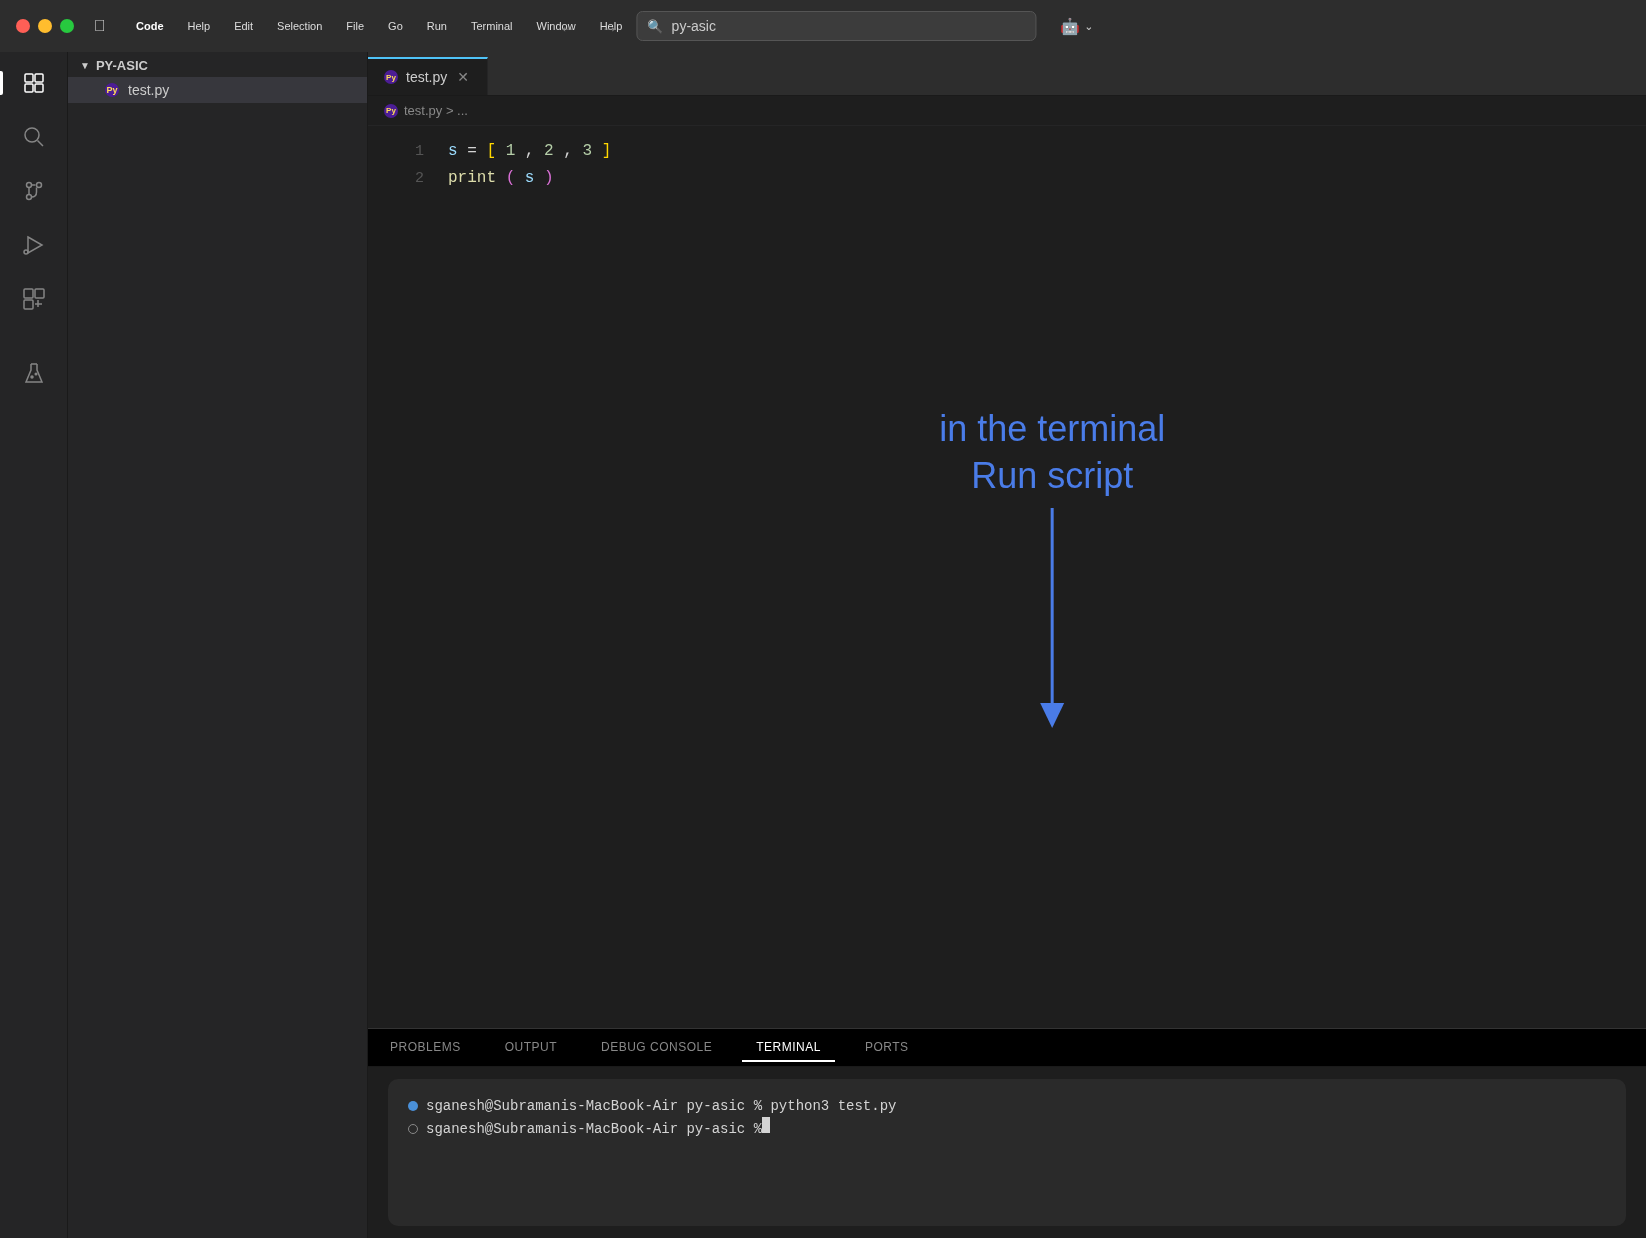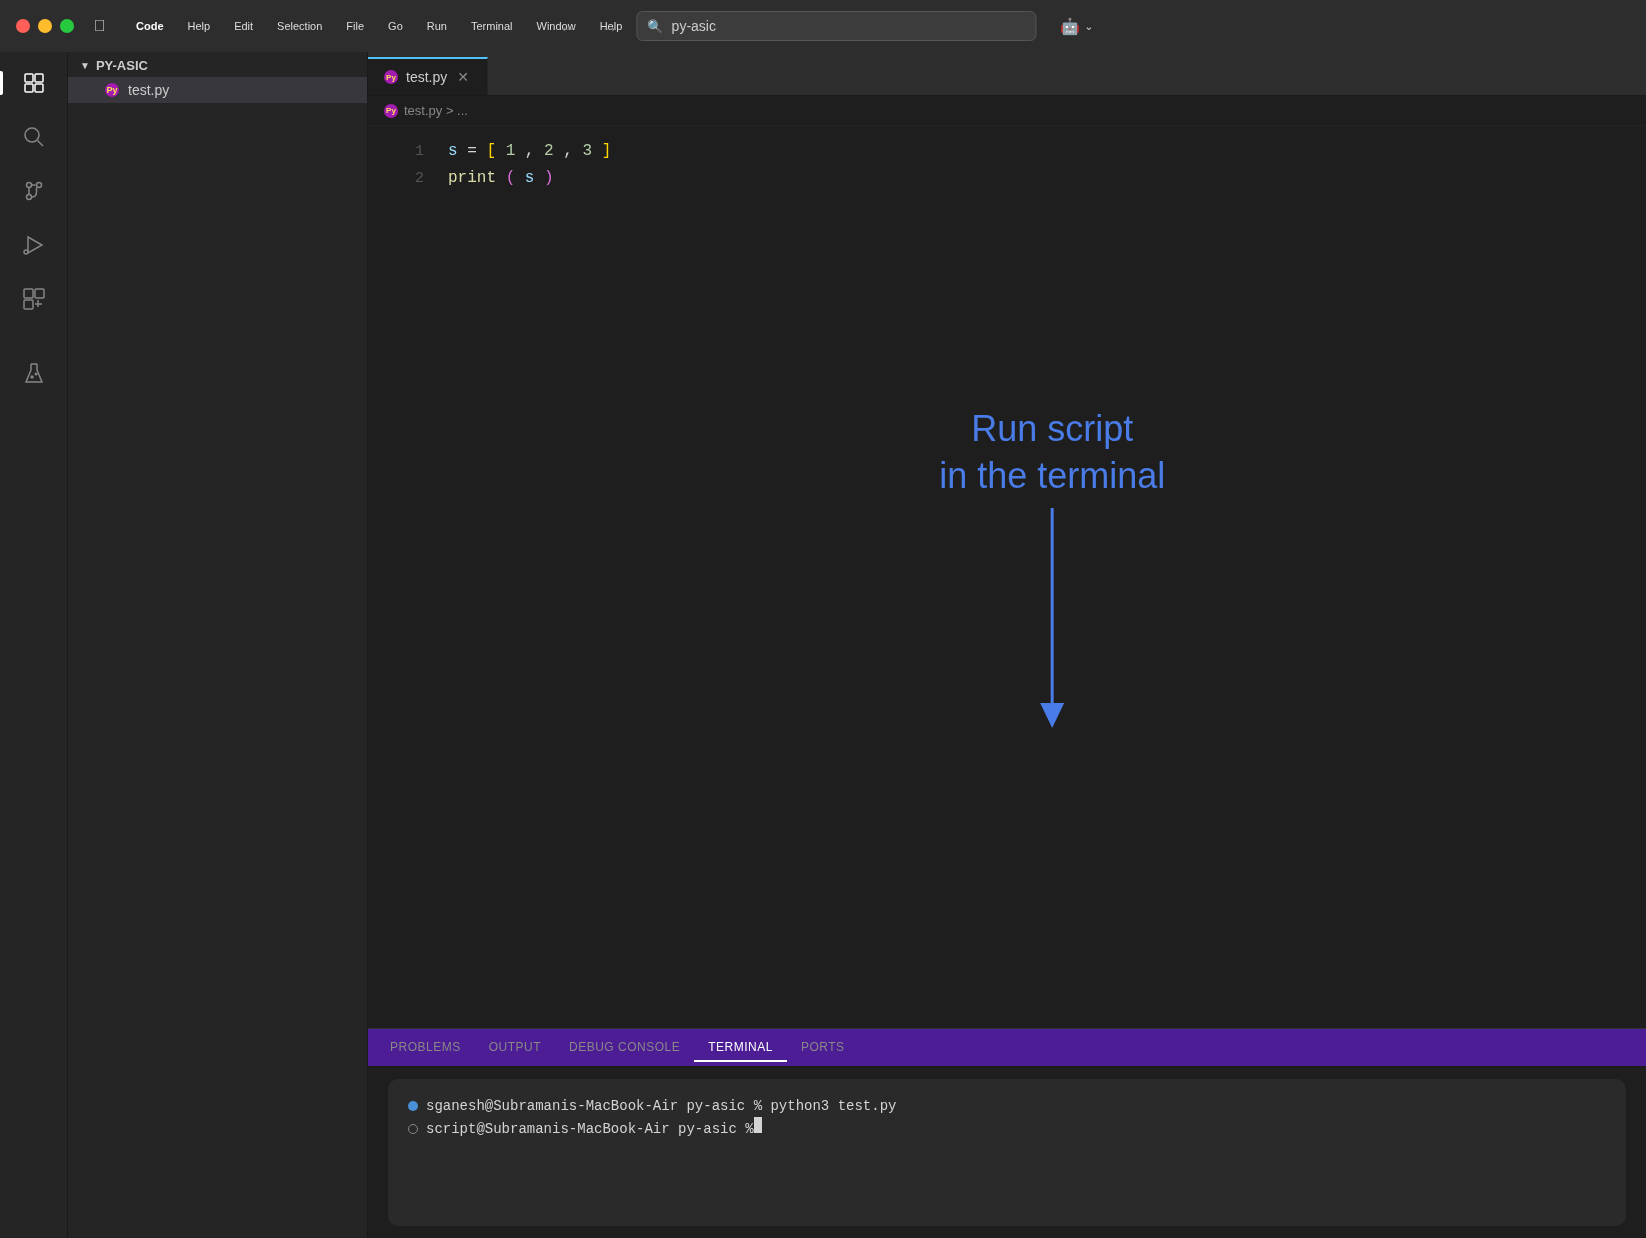--- a/index.html
+++ b/index.html
@@ -199,21 +199,21 @@
     .file-icon {
       width: 16px;
       height: 16px;
       display: flex;
       align-items: center;
       justify-content: center;
     }
     .python-icon {
       width: 14px;
       height: 14px;
-      background: #a21caf;
+      background: #4c1d95;
       border-radius: 50%;
       display: flex;
       align-items: center;
       justify-content: center;
       font-size: 9px;
       color: #ffde57;
       font-weight: 700;
     }
 
     
@@ -328,24 +328,24 @@
       height: 210px;
       background: #1e1e1e;
       border-top: 1px solid #333;
       display: flex;
       flex-direction: column;
     }
     .panel-tabs {
       display: flex;
       align-items: center;
       height: 38px;
-      background: #4c1d95;
+      background: #000000;
       border-bottom: 1px solid #1a1a1a;
       padding: 0 8px;
-      gap: 0;
+      gap: 16px;
     }
     .panel-tab {
       padding: 6px 14px;
       color: #888;
       font-size: 12px;
       font-weight: 500;
       cursor: pointer;
       letter-spacing: 0.5px;
       text-transform: uppercase;
       border-bottom: 2px solid transparent;
@@ -552,22 +552,22 @@
         <span class="code-content">
           <span class="token-func">print</span>
           <span class="token-paren">(</span>
           <span class="token-variable">s</span>
           <span class="token-paren">)</span>
         </span>
       </div>
 
       <div class="annotation">
         <div class="annotation-text">
+          <div>in the terminal</div>
           <div>Run script</div>
-          <div>in the terminal</div>
         </div>
         <div class="annotation-arrow">
           <svg class="arrow-svg" width="30" height="220" viewBox="0 0 30 220">
             <line x1="15" y1="0" x2="15" y2="195" stroke="#4a7ce8" stroke-width="3"></line>
             <polygon points="15,220 3,195 27,195" fill="#4a7ce8"></polygon>
           </svg>
         </div>
       </div>
     </div>
 
@@ -581,20 +581,20 @@
       </div>
 
       <div class="terminal">
         <div class="terminal-content">
           <div class="terminal-line">
             <span class="term-dot"></span>
             <span class="term-text">sganesh@Subramanis-MacBook-Air py-asic % python3 test.py</span>
           </div>
           <div class="terminal-line">
             <span class="term-dot-empty"></span>
-            <span class="term-text">script@Subramanis-MacBook-Air py-asic % </span>
+            <span class="term-text">sganesh@Subramanis-MacBook-Air py-asic % </span>
             <span class="term-cursor"></span>
           </div>
         </div>
       </div>
     </div>
   </div>
 </div>
 
 </body></html>

